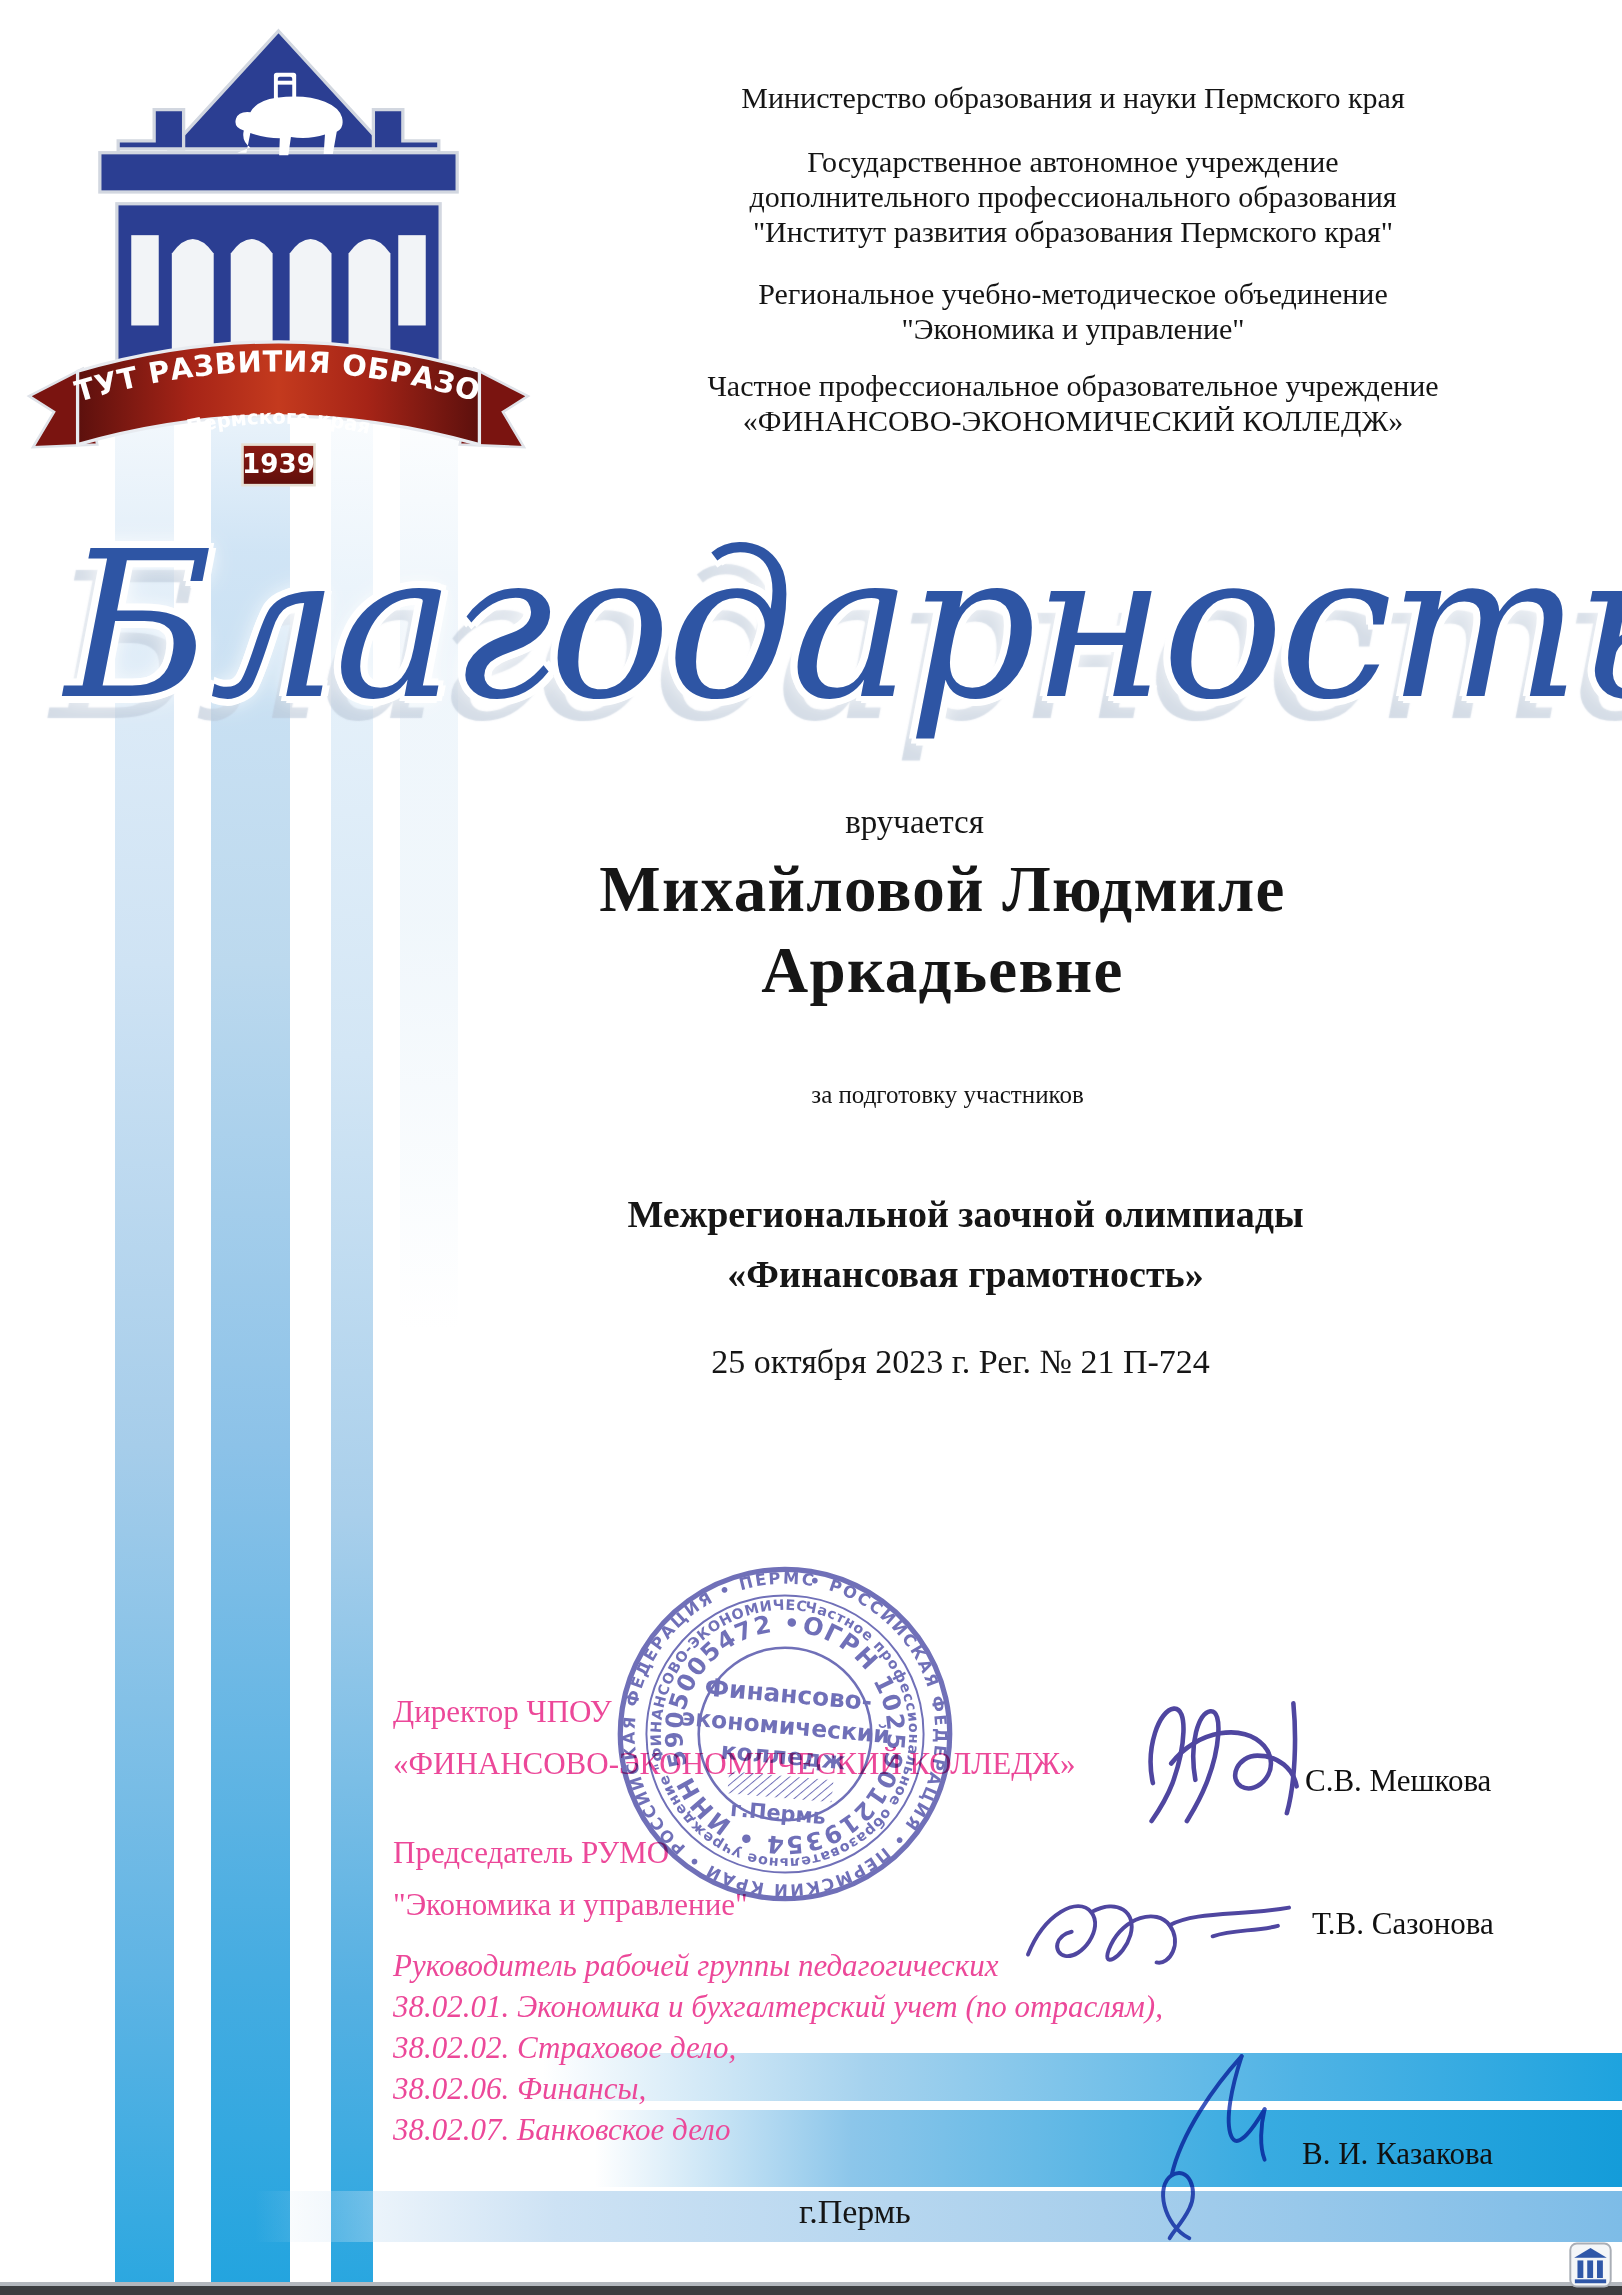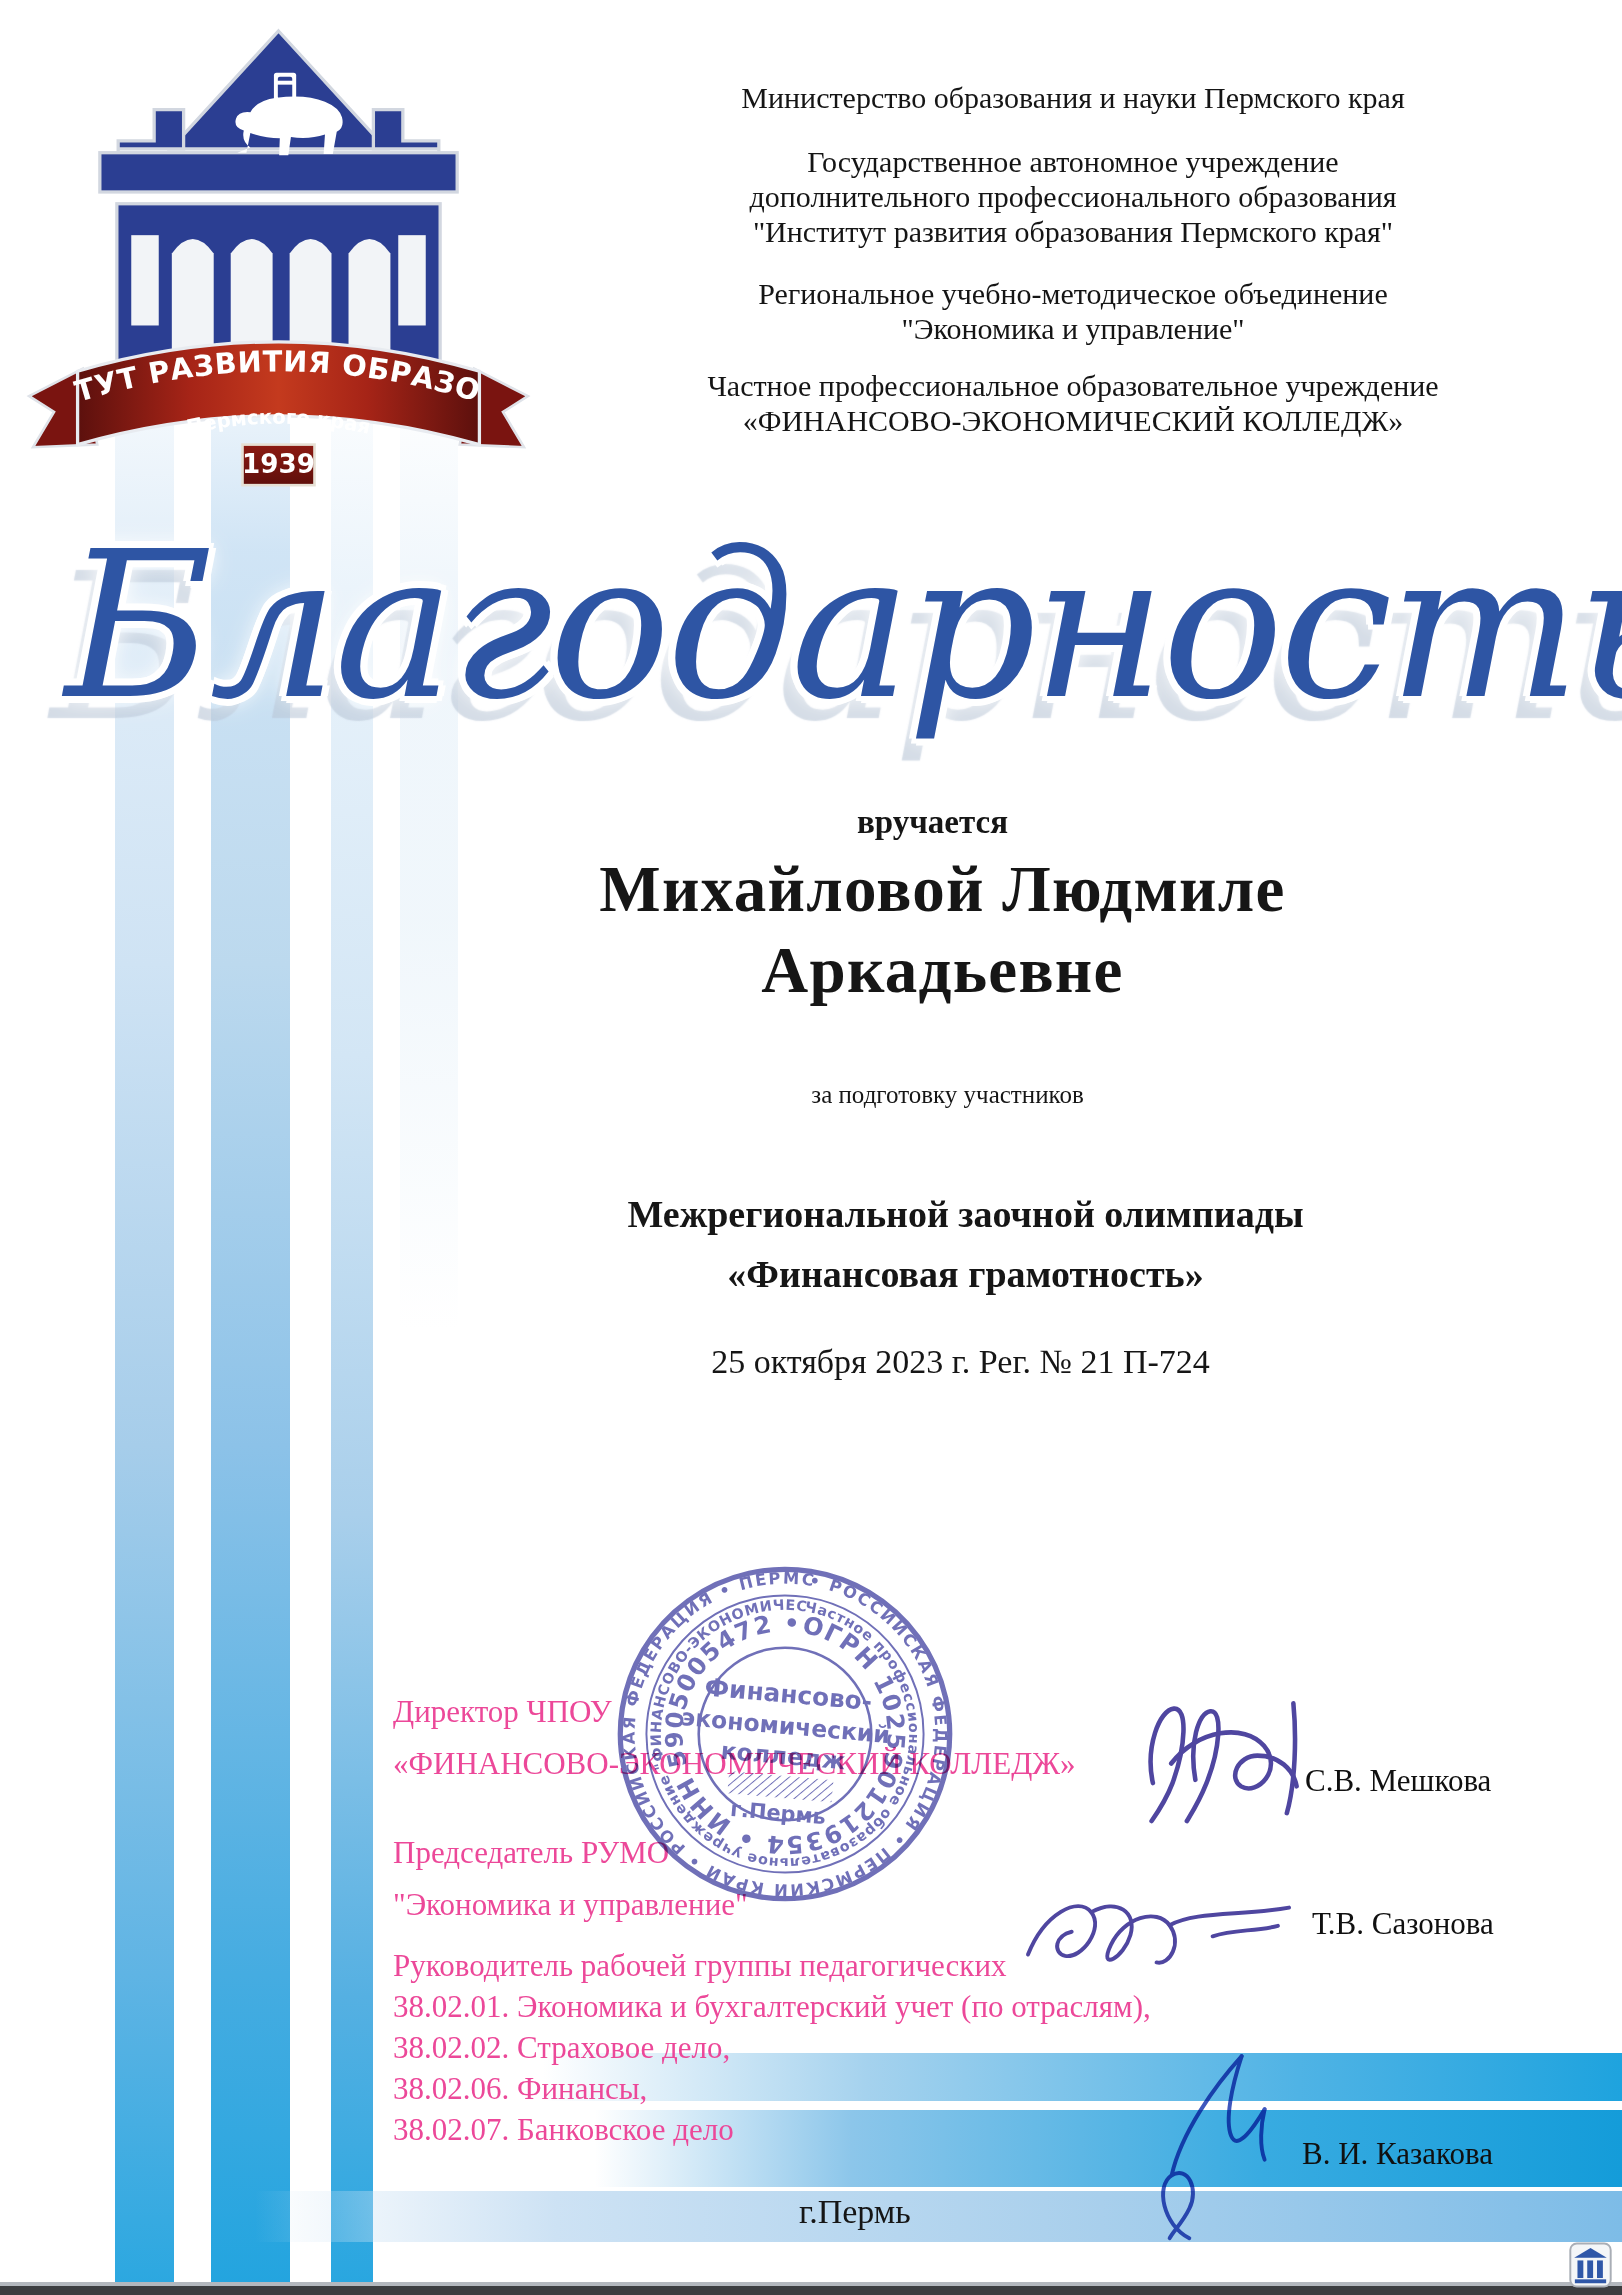--- a/index.html
+++ b/index.html
@@ -42,30 +42,30 @@
     font-family:"DejaVu Serif", serif; font-style:italic; font-weight:normal;
     font-size:202px; line-height:216px; color:#2e55a4; letter-spacing:-3.9px;
     text-shadow:
       0 0 3.9px #fff, 0 0 3.9px #fff,
       -7.2px 0 0 #fff, 7.2px 0 0 #fff, 0 -7.2px 0 #fff, 0 7.2px 0 #fff,
       -5.2px -5.2px 0 #fff, 5.2px 5.2px 0 #fff, -5.2px 5.2px 0 #fff, 5.2px -5.2px 0 #fff,
       0 0 19.6px #fff, 0 0 31px #fff,
       -14.4px 22px 1.3px rgba(184,197,214,.6);
     white-space:nowrap;
   }
-  #presented{left:278px; width:1309px; top:804px; font-size:33px;font-weight:bold;}
+  #presented{left:260px; width:1309px; top:804px; font-size:33px;}
   #recipient{left:288px; width:1309px; top:849px; font-size:65px; font-weight:bold; line-height:81px; letter-spacing:1.3px;}
   #reason{left:293px; width:1309px; top:1081px; font-size:25px;}
   #eventBlock{left:311px; width:1309px; top:1184px; font-size:38px; font-weight:bold; line-height:60px;}
   #dateReg{left:306px; width:1309px; top:1343px; font-size:34px;text-align:center;}
   #city{left:724px; width:262px; top:2193px; font-size:34px;}
 
   .sigLabel{font-size:31px; line-height:52px; color:#ec4899;}
   .sigName{font-size:31px; color:#101010; white-space:nowrap;margin-top:8px;}
-  #role3{line-height:41px;}
+  #role3{line-height:41px;font-style:italic;}
 
   #stampWrap{left:602px; top:1551px; width:366px; height:366px; transform:rotate(9deg); opacity:.88; mix-blend-mode:multiply;}
   .sigInk{mix-blend-mode:multiply;}
 </style>
 </head>
 <body>
 
 <div id="page">
 
   <div class="stripe" id="stripeA"></div>

